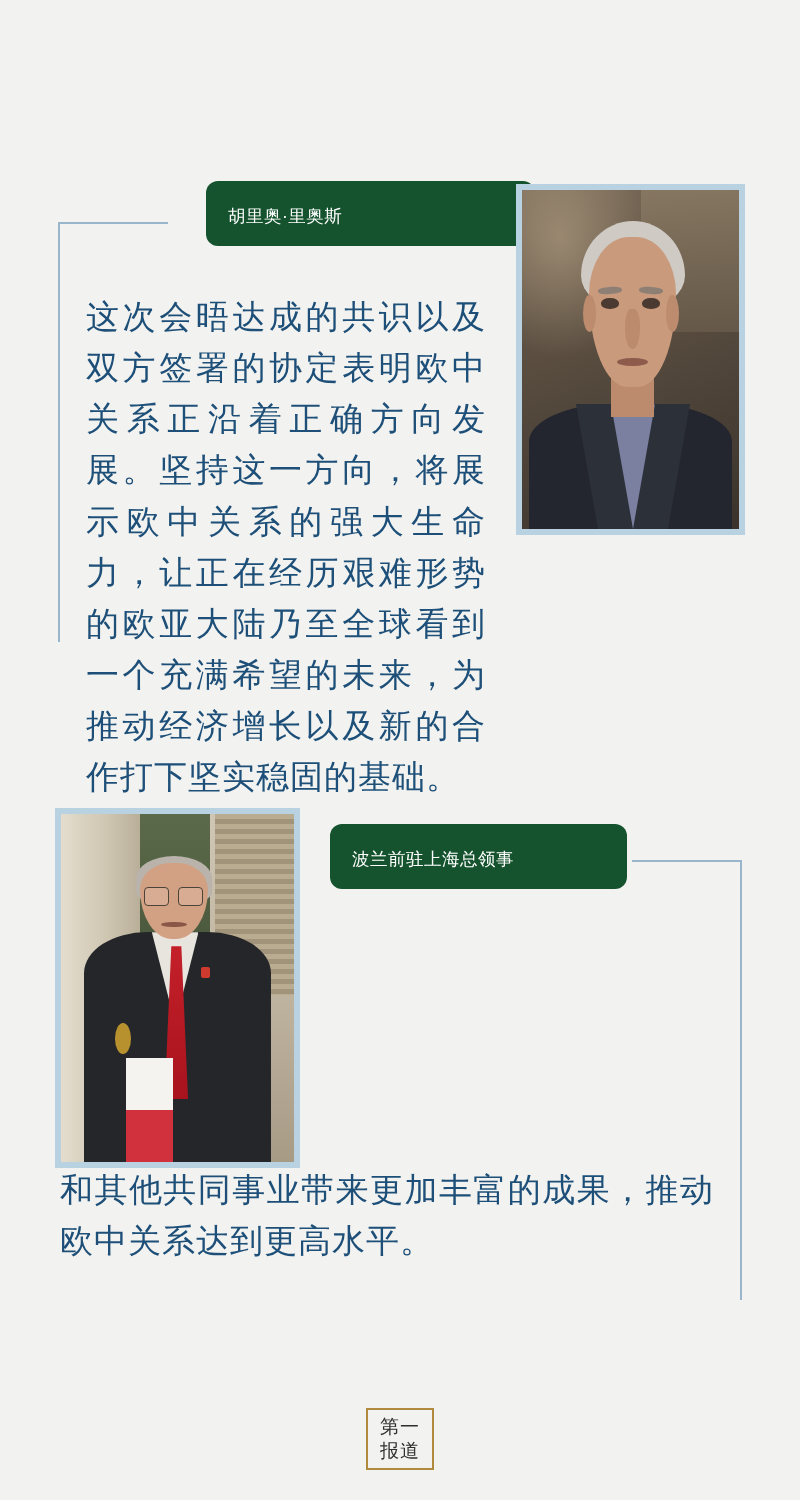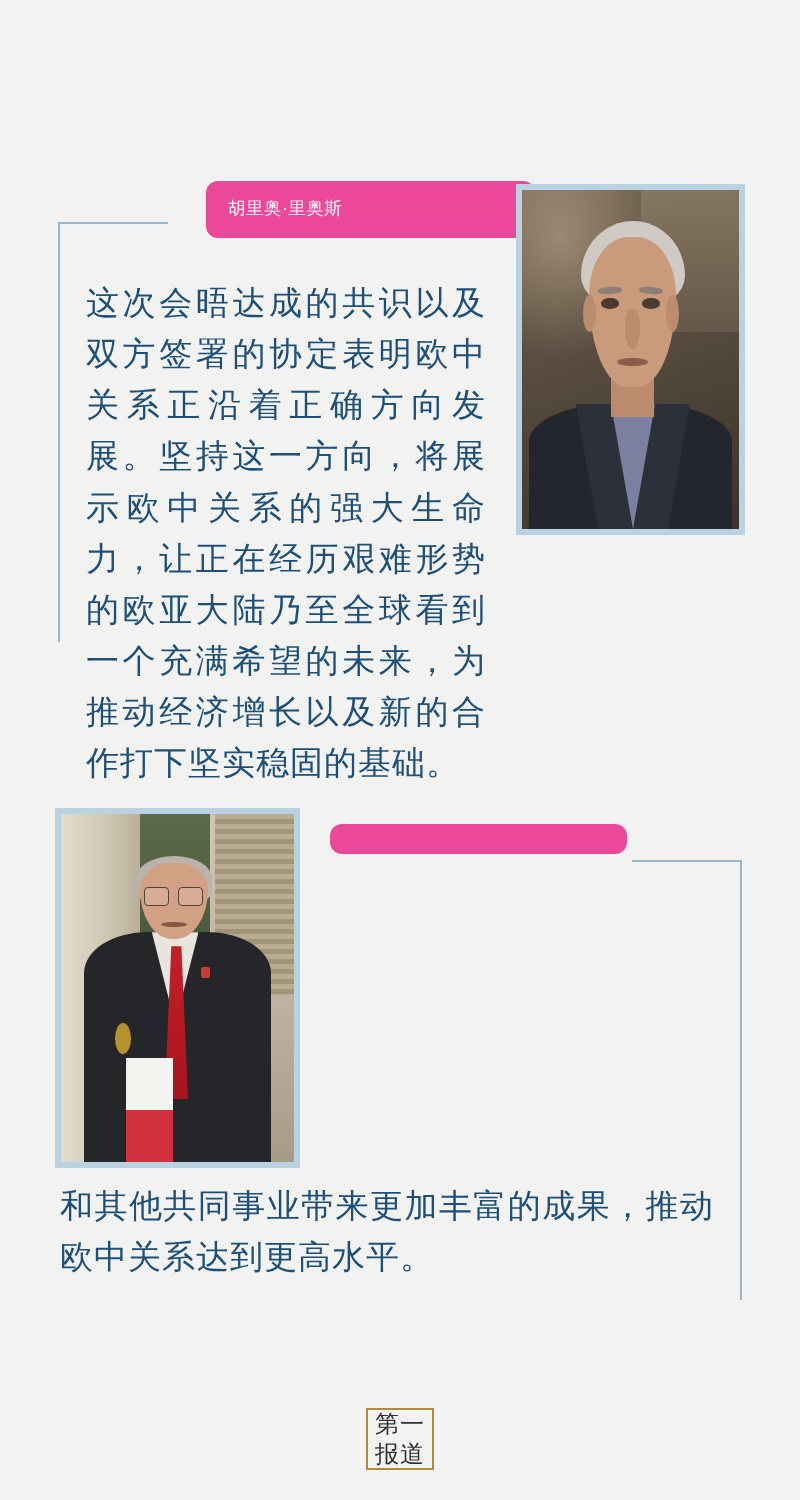--- a/index.html
+++ b/index.html
@@ -36,25 +36,25 @@
     top: 47px;
     width: 110px;
     height: 420px;
     border-left: 2px solid #9ab6cd;
     border-top: 2px solid #9ab6cd;
     box-sizing: border-box;
   }
 
   .namecard {
     position: absolute;
-    background: #ec4899;
+    background: #14532d;
     border-radius: 12px;
     color: #ffffff;
     font-family: "Liberation Sans", "DejaVu Sans", sans-serif;
-    padding: 14px 22px 16px 22px;
+    padding: 22px 22px 16px 22px;
     line-height: 1.55;
     font-size: 17.5px;
     letter-spacing: 0.5px;
   }
   .namecard .nm-name {
     display: block;
     white-space: nowrap;
   }
   .namecard .nm-title {
     display: block;
@@ -91,21 +91,21 @@
     position: absolute;
     color: #1d4f78;
     font-size: 33px;
     line-height: 1.55;
     letter-spacing: 1px;
     text-align: justify;
     font-family: "Liberation Serif", "DejaVu Serif", serif;
   }
   .quote1 {
     left: 86px;
-    top: 103px;
+    top: 117px;
     width: 400px;
   }
 
   
   .block2 {
     position: absolute;
     left: 0;
     top: 800px;
     width: 800px;
     height: 500px;
@@ -137,21 +137,20 @@
 
   .quote2 {
     left: 322px;
     top: 118px;
     width: 392px;
   }
   .quote2b {
     left: 60px;
     top: 365px;
     width: 654px;
-    margin-top: 16px;
   }
 
   
   .p1-bg {
     position: absolute;
     inset: 0;
     background: linear-gradient(160deg, #7a6a58 0%, #5e5143 35%, #4a4036 70%, #3b332b 100%);
   }
   .p1-bgblur {
     position: absolute;
@@ -420,21 +419,21 @@
     width: 68px;
     height: 62px;
     border: 2px solid #b08a3e;
     box-sizing: border-box;
     display: flex;
     flex-direction: column;
     align-items: center;
     justify-content: center;
     color: #2f2f2f;
     font-family: "Liberation Sans", "DejaVu Sans", sans-serif;
-    font-size: 24px;
+    font-size: 19px;
     line-height: 1.25;
     letter-spacing: 1px;
     background: #f2f2f0;
   }
 </style>
 </head>
 <body>
 
 <div class="page">
 
@@ -470,20 +469,21 @@
     </div>
 
     <div class="quote quote1">这次会晤达成的共识以及双方签署的协定表明欧中关系正沿着正确方向发展。坚持这一方向，将展示欧中关系的强大生命力，让正在经历艰难形势的欧亚大陆乃至全球看到一个充满希望的未来，为推动经济增长以及新的合作打下坚实稳固的基础。</div>
   </div>
 
   <div class="block2">
 
     <div class="bracket2"></div>
 
     <div class="namecard namecard2">
+      <span class="nm-title">波兰前驻上海总领事</span>
     </div>
 
     <div class="photo photo2">
       <div class="photo-inner">
         <div class="p2-bg"></div>
         <div class="p2-window"></div>
         <div class="p2-window2"></div>
         <div class="p2-curtain"></div>
         <div class="p2-body"></div>
         <div class="p2-shirt"></div>

